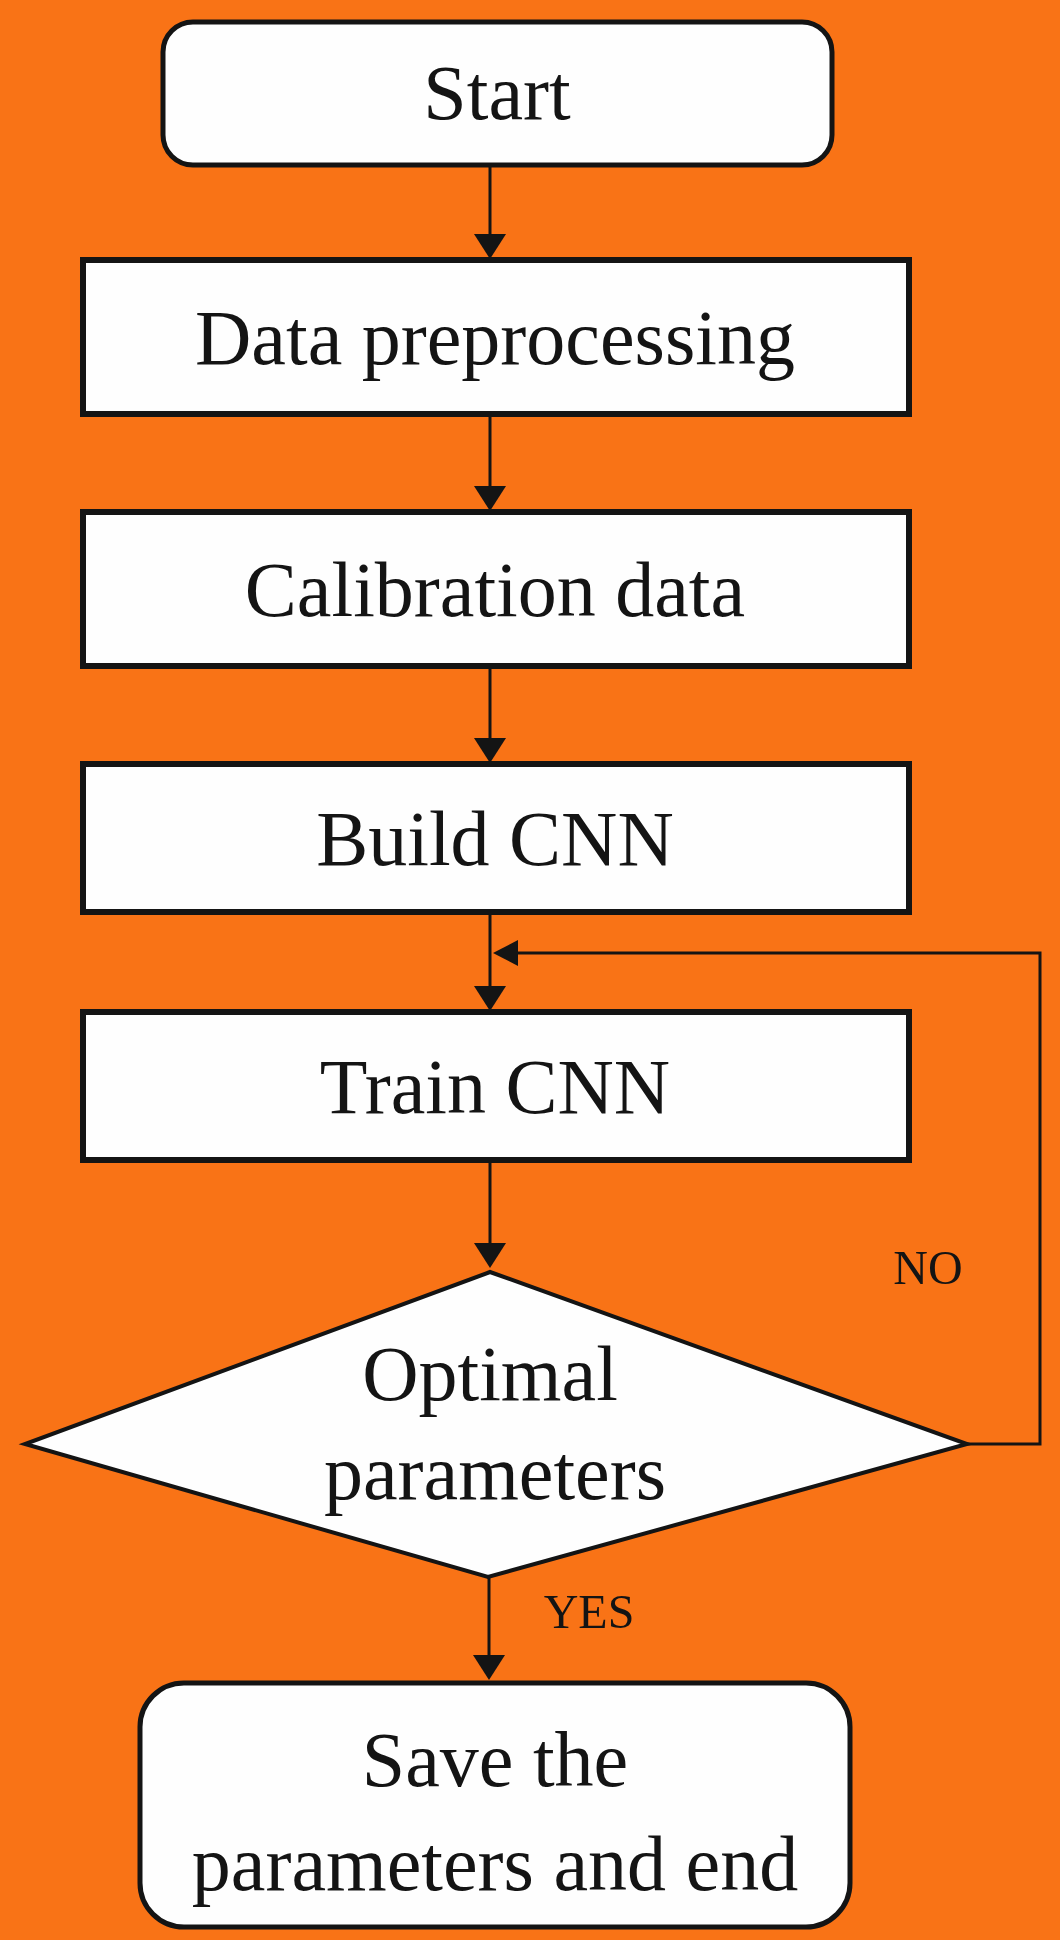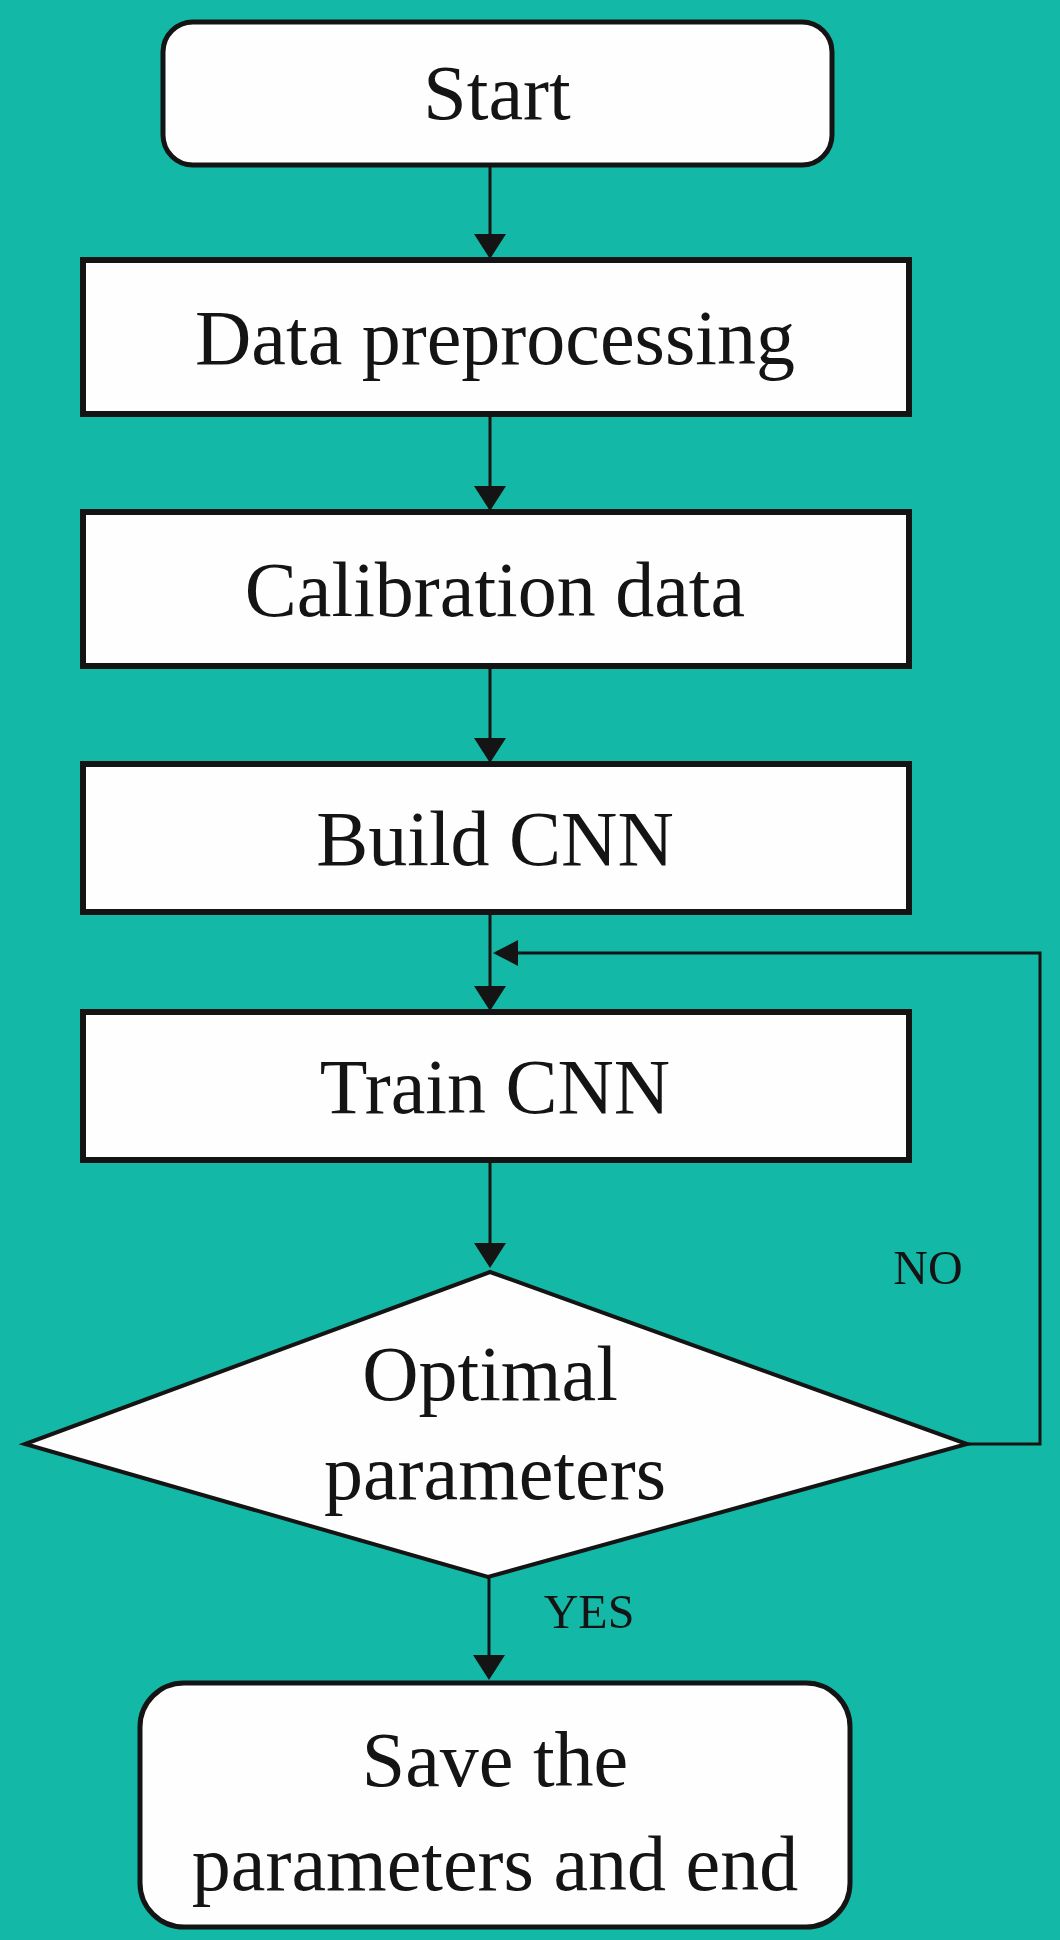--- a/index.html
+++ b/index.html
@@ -4,21 +4,21 @@
 <style>
   html, body {
     margin: 0;
     padding: 0;
     background: #fdfdfd;
   }
   .figure-wrap {
     width: 1060px;
     height: 1940px;
     position: relative;
-    background: #14b8a6;
+    background: #f97316;
   }
   svg {
     display: block;
   }
   .node-shape {
     fill: #fefefe;
     stroke: #141414;
   }
   .rect-shape   { stroke-width: 6px; }
   .round-shape  { stroke-width: 5px; }

